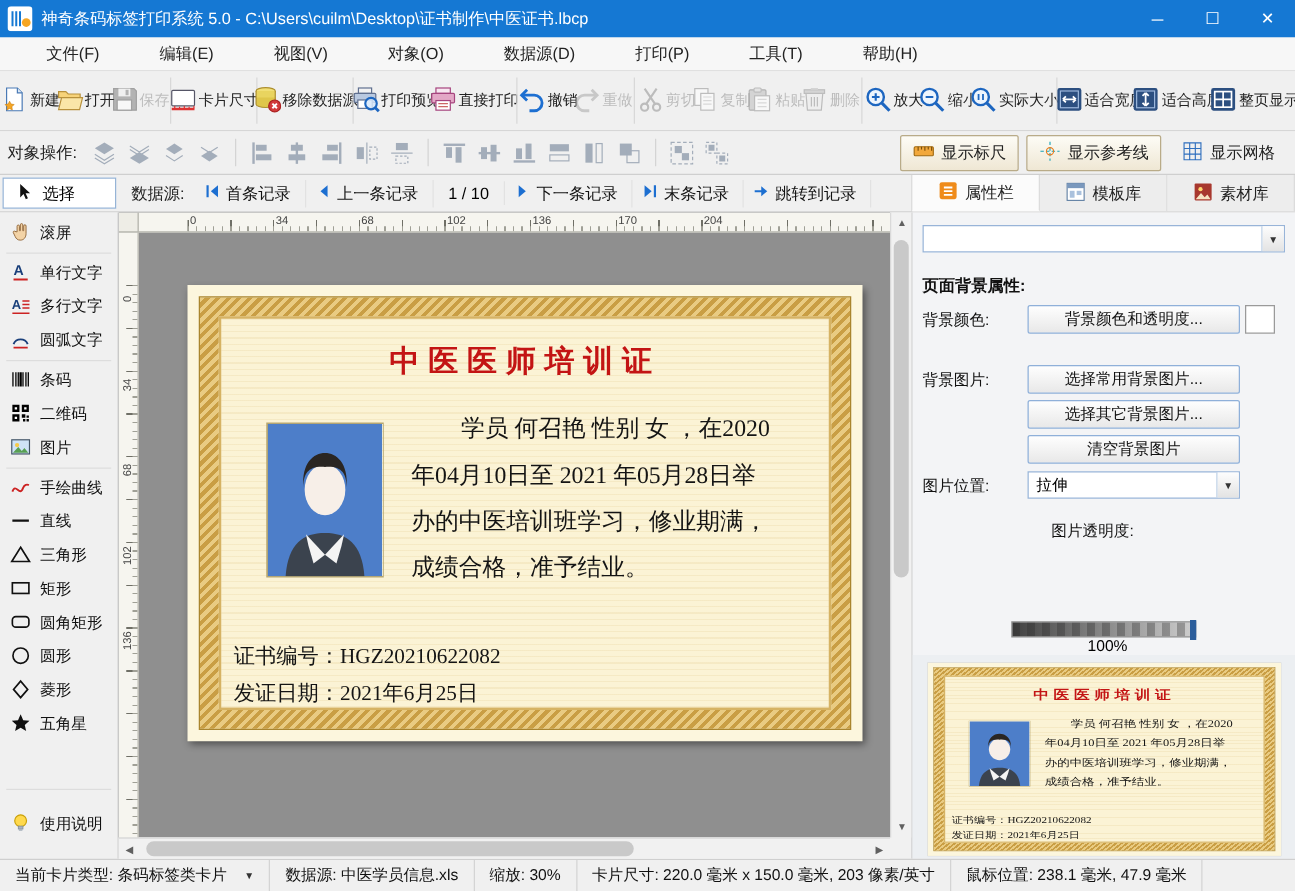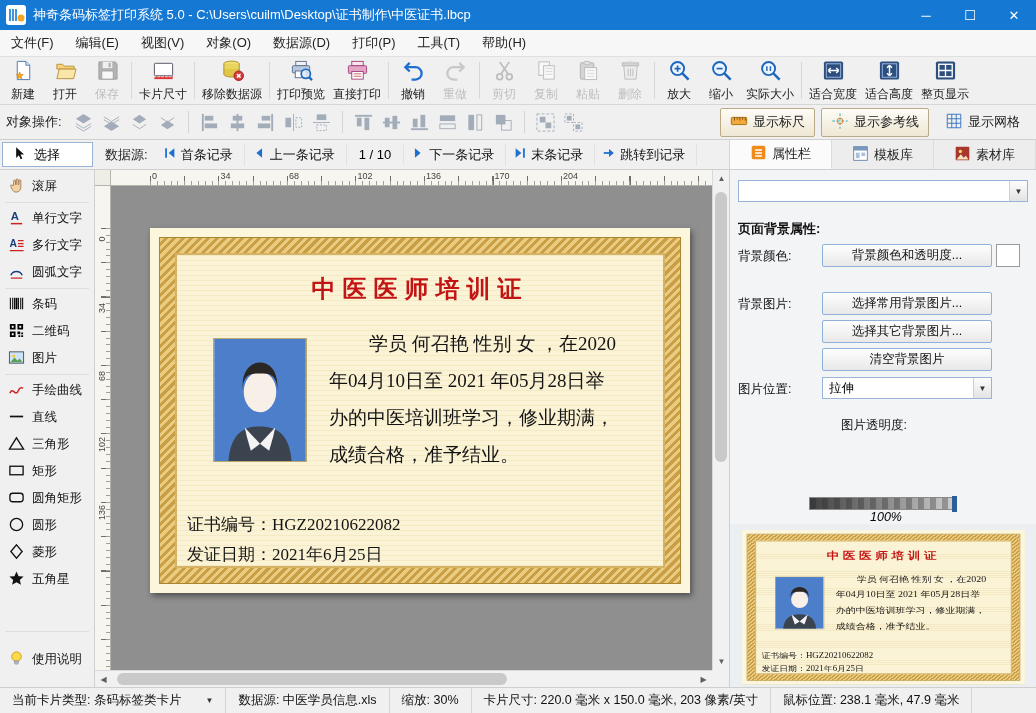--- a/index.html
+++ b/index.html
@@ -9,25 +9,25 @@
   
   .titlebar { height:30px; background:#1578d3; color:#fff; display:flex; align-items:center; padding-left:6px; flex:0 0 30px; }
   .app-icon { width:20px; height:20px; margin-right:7px; display:inline-flex; }
   .app-icon svg { width:20px; height:20px; }
   .title-text { font-size:13px; white-space:nowrap; overflow:hidden; }
   .win-btns { margin-left:auto; display:flex; height:100%; }
   .win-btn { width:44px; display:flex; align-items:center; justify-content:center; font-size:13px; cursor:default; }
 
   
   .menubar { height:27px; background:#f7f7f7; border-bottom:1px solid #e0e0e0; display:flex; align-items:center; flex:0 0 27px; }
-  .menu-item { padding:0 11px; line-height:26px; color:#222; cursor:default; }
+  .menu-item { padding:0 11px; line-height:26px; color:#222; cursor:default;margin-left:26px; }
 
   
   .toolbar { height:48px; background:#f0f0f0; border-bottom:1px solid #d6d6d6; display:flex; align-items:stretch; padding:1px 2px; flex:0 0 48px; overflow:hidden; }
-  .tb-btn { display:flex; flex-direction:column; align-items:center; justify-content:center; gap:1px; padding:2px 3px; min-width:42px; font-size:12px; color:#222; white-space:nowrap; cursor:default; border:1px solid transparent; border-radius:2px; }
+  .tb-btn { display:flex; flex-direction:row; align-items:center; justify-content:center; gap:1px; padding:2px 3px; min-width:42px; font-size:12px; color:#222; white-space:nowrap; cursor:default; border:1px solid transparent; border-radius:2px; }
   .tb-btn svg { width:23px; height:23px; }
   .tb-btn.disabled { filter:grayscale(1) opacity(.5); color:#8a8a8a; }
   .tb-sep { width:1px; background:#d8d8d8; margin:4px 3px; }
 
   
   .objbar { height:35px; background:#f0f0f0; border-bottom:1px solid #cfcfcf; display:flex; align-items:center; padding:0 6px; gap:3px; flex:0 0 35px; }
   .objbar-label { margin-right:6px; color:#222; }
   .obj-icon { width:25px; height:25px; display:inline-flex; align-items:center; justify-content:center; border-radius:2px; opacity:.75; }
   .obj-icon svg { width:21px; height:21px; }
   .obj-sep { width:1px; height:22px; background:#d4d4d4; margin:0 5px; }
@@ -106,29 +106,29 @@
   .prop-btn { width:170px; height:23px; font-size:12.5px; color:#111; background:linear-gradient(#fefefe,#e8e8e8); border:1px solid #8fb0d9; border-radius:2px; cursor:default; font-family:inherit; }
   .btn-stack { display:flex; flex-direction:column; gap:5px; }
   .color-swatch { width:24px; height:23px; background:#fff; border:1px solid #9a9a9a; margin-left:4px; }
   .pos-row { }
   .pos-row .prop-combo { margin:0; width:170px; height:22px; }
   .opacity-row { margin-top:14px; align-items:center;flex-direction:column; }
   .opacity-slider { width:148px; height:13px; border:1px solid #8a8a8a; position:relative;
     background:repeating-linear-gradient(90deg,#9a9a9a 0 6px,#cfcfcf 6px 12px); }
   .opacity-slider::before { content:""; position:absolute; inset:0; background:linear-gradient(90deg,rgba(40,40,40,.85),rgba(255,255,255,0)); }
   .opacity-handle { position:absolute; right:-1px; top:-2px; width:5px; height:16px; background:#2b5d9b; }
-  .opacity-val { margin-left:6px; padding-top:0; font-size:12.5px;font-style:italic; }
+  .opacity-val { margin-left:6px; padding-top:0; font-size:12.5px; }
   .thumb-header { margin-top:78px; background:linear-gradient(#5a96d8,#2c6cb8); color:#fff; font-size:12.5px; padding:3px 8px; }
   .thumb-area { flex:1; display:flex; justify-content:center; padding-top:6px; background:#eceff2; }
   .thumb-scale { width:283px; height:155px; position:relative; overflow:hidden; }
   .thumb-scale .cert { transform:scale(.524,.424); transform-origin:0 0; box-shadow:0 0 0 1px #b9b9b9; }
 
   
   .statusbar { height:26px; flex:0 0 26px; background:#f0f0f0; border-top:1px solid #cfcfcf; display:flex; align-items:center; font-size:12.5px; color:#111; overflow:hidden; }
-  .status-seg { padding:0 12px; border-right:1px solid #d4d4d4; line-height:25px; display:flex; align-items:center; gap:24px; white-space:nowrap; }
+  .status-seg { padding:0 12px; border-right:1px solid #d4d4d4; line-height:25px; display:flex; align-items:center; gap:14px; white-space:nowrap; }
   .status-caret { font-size:8px; color:#333; }
 </style>
 </head>
 <body>
 
 <div class="app">
 
   <div class="titlebar">
     <span class="app-icon">
         <svg viewBox="0 0 20 20">

